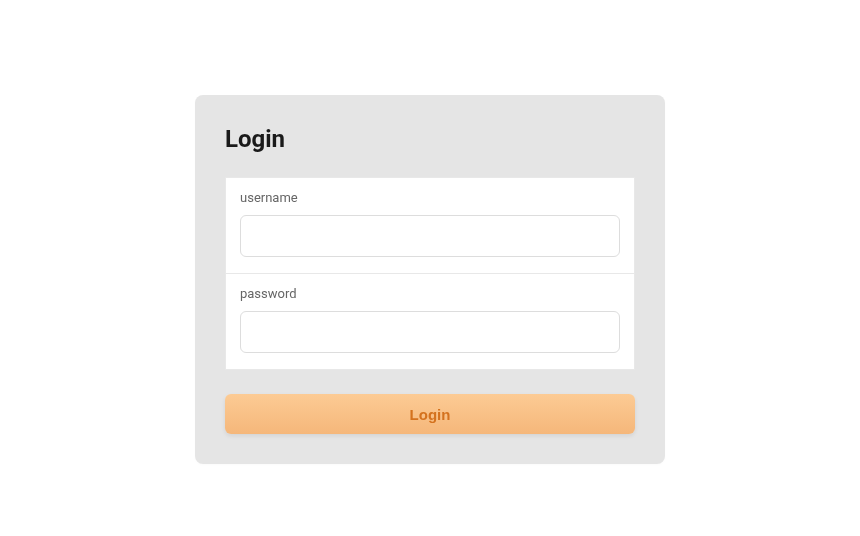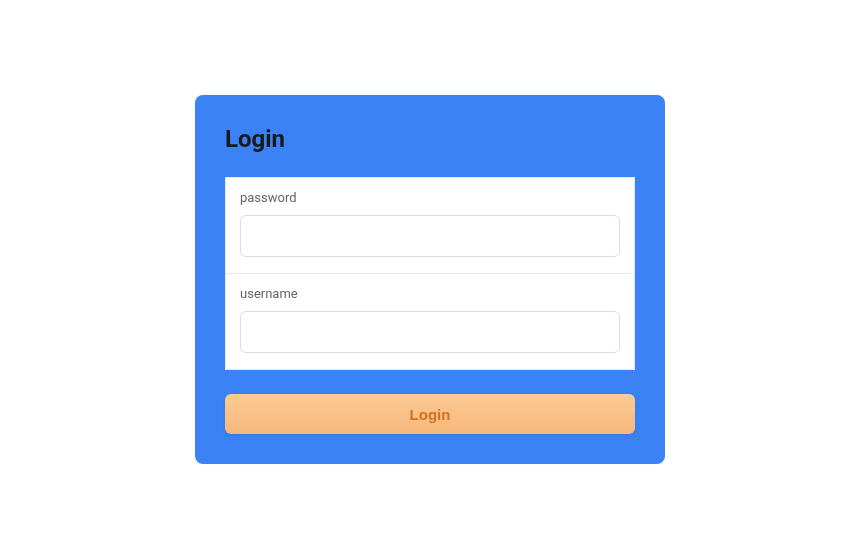--- a/index.html
+++ b/index.html
@@ -12,21 +12,21 @@
       background: #ffffff;
       width: 860px;
       height: 536px;
       display: flex;
       justify-content: center;
       align-items: flex-start;
       padding-top: 95px;
     }
     .login-card {
       width: 470px;
-      background: #3b82f6;
+      background: #e5e5e5;
       border-radius: 8px;
       padding: 30px 30px 30px 30px;
       box-shadow: 0 1px 3px rgba(0,0,0,0.02);
     }
     .login-title {
       font-size: 24px;
       font-weight: 700;
       color: #1a1a1a;
       margin-bottom: 24px;
     }
@@ -70,23 +70,23 @@
       box-shadow: 0 2px 4px rgba(0,0,0,0.08);
     }
   </style>
 </head>
 <body>
 
 <div class="login-card">
   <h1 class="login-title">Login</h1>
 
   <div class="form-group">
-    <label class="form-label">password</label>
-    <input type="password" class="form-input" value="" style="">
+    <label class="form-label">username</label>
+    <input type="text" class="form-input" value="" style="">
   </div>
 
   <div class="form-group">
-    <label class="form-label">username</label>
-    <input type="text" class="form-input" value="" style="">
+    <label class="form-label">password</label>
+    <input type="password" class="form-input" value="" style="">
   </div>
 
   <button class="login-button">Login</button>
 </div>
 
 </body></html>

